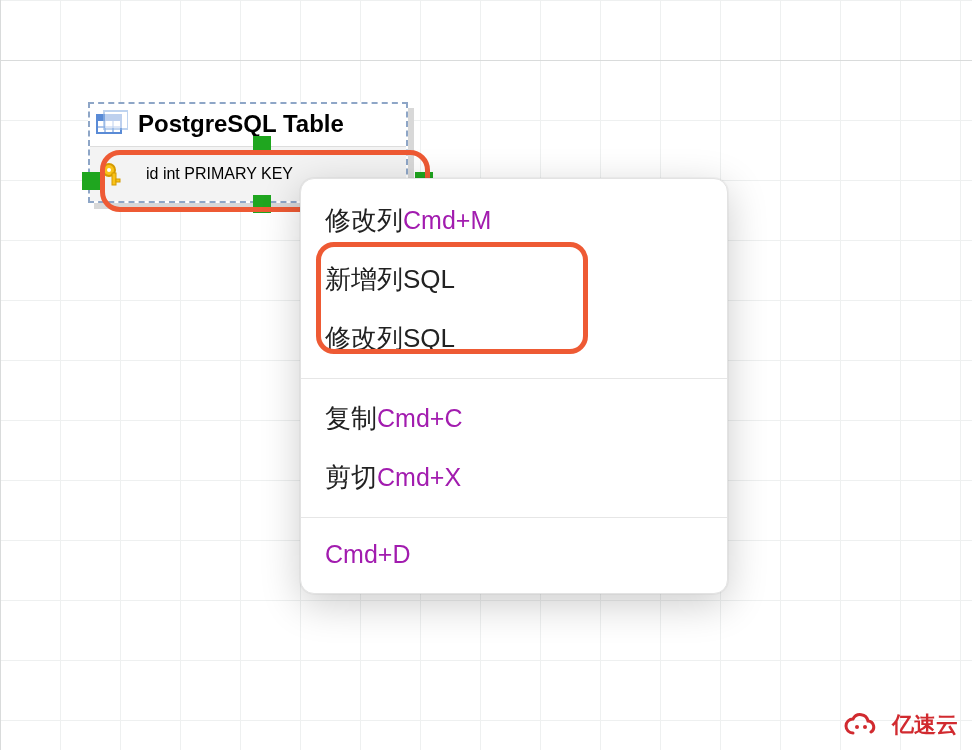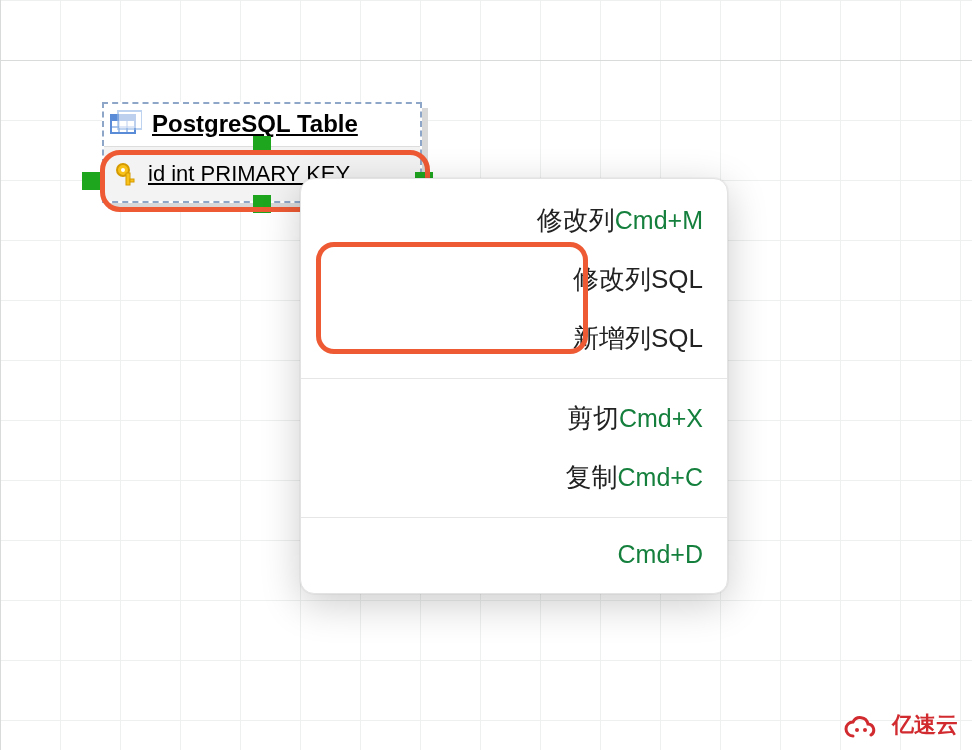--- a/index.html
+++ b/index.html
@@ -29,46 +29,45 @@
 }
 .canvas-bg::after {
   content: "";
   position: absolute;
   top: 0; bottom: 0; left: 0px;
   width: 1px;
   background: #d9dbdb;
 }
 .table-box {
   position: absolute;
-  left: 102px;
+  left: 88px;
   top: 102px;
   width: 320px;
   border: 2px dashed #8ea6c7;
   background: #fff;
   box-shadow: 6px 6px 0 0 #d8d8d8;
-  text-decoration: underline;
 }
 .table-header {
   display: flex;
   align-items: center;
   gap: 10px;
   padding: 6px 12px 8px 6px;
   font-weight: 700;
   font-size: 24px;
 }
 .table-icon {
   width: 32px; height: 28px;
 }
 .table-icon svg { display:block; }
 .table-row {
   display: flex;
   align-items: center;
-  gap: 8px;
+  gap: 20px;
   padding: 14px 14px 14px 10px;
-  font-size: 22px;
+  font-size: 16px;
   border-top: 1px solid #ddd;
   position: relative;
   background: #fff;
 }
 .table-row.alt { background: #f3f3f3; }
 .key-icon { width: 26px; height: 26px; }
 .key-icon svg { display:block; }
 .row-highlight {
   position: absolute;
   left: 100px; top: 150px;
@@ -92,44 +91,44 @@
   left: 300px; top: 178px;
   width: 428px;
   background: #fff;
   border: 1px solid #e3e3e3;
   border-radius: 14px;
   box-shadow: 0 10px 40px rgba(0,0,0,.20), 0 0 0 1px rgba(0,0,0,.03);
   padding: 12px 0;
 }
 .menu-item {
   display: flex;
-  justify-content: flex-end;
+  justify-content: flex-start;
   align-items: baseline;
   padding: 12px 24px;
   font-size: 26px;
   color: #222;
   cursor: default;
 }
-.menu-item .shortcut { color: #15803d; font-size: 25px; }
+.menu-item .shortcut { color: #a21caf; font-size: 25px; }
 .menu-sep { height: 1px; background: #e6e6e6; margin: 10px 0; }
 
 .menu-highlight {
   position: absolute;
   left: 316px; top: 242px;
   width: 272px; height: 112px;
   border: 5px solid #ee5a34;
   border-radius: 18px;
   pointer-events: none;
 }
 
 .watermark {
   position: absolute;
   right: 14px; bottom: 10px;
   display: flex;
-  align-items: flex-end;
+  align-items: center;
   gap: 14px;
   color: #d12a2f;
   font-weight: 700;
   font-size: 22px;
 }
 .watermark svg { display:block; }
 </style>
 </head>
 <body>
 
@@ -168,35 +167,35 @@
 <div class="handle h4"></div>
 
 <div class="row-highlight"></div>
 
 <div class="context-menu">
   <div class="menu-item">
     <span>修改列</span>
     <span class="shortcut">Cmd+M</span>
   </div>
   <div class="menu-item">
+    <span>新增列SQL</span>
+    <span class="shortcut"></span>
+  </div>
+  <div class="menu-item">
     <span>修改列SQL</span>
     <span class="shortcut"></span>
   </div>
-  <div class="menu-item">
-    <span>新增列SQL</span>
-    <span class="shortcut"></span>
-  </div>
   <div class="menu-sep"></div>
+  <div class="menu-item">
+    <span>复制</span>
+    <span class="shortcut">Cmd+C</span>
+  </div>
   <div class="menu-item">
     <span>剪切</span>
     <span class="shortcut">Cmd+X</span>
-  </div>
-  <div class="menu-item">
-    <span>复制</span>
-    <span class="shortcut">Cmd+C</span>
   </div>
   <div class="menu-sep"></div>
   <div class="menu-item">
     <span class="shortcut">Cmd+D</span>
   </div>
 </div>
 
 <div class="menu-highlight"></div>
 
 <div class="watermark">

